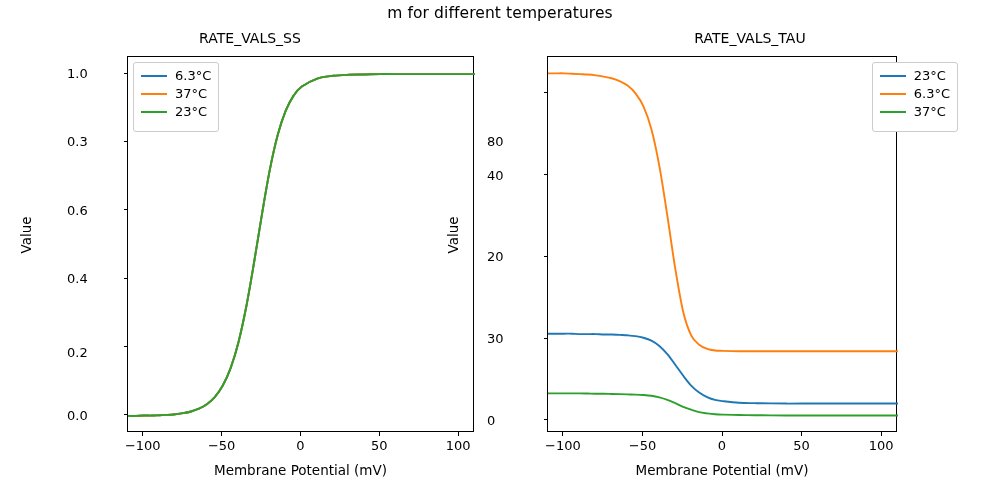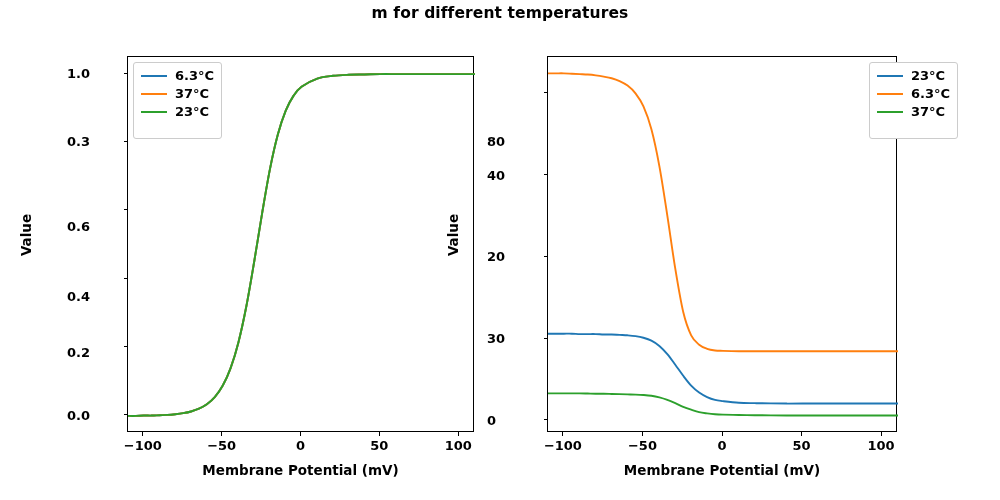--- a/index.html
+++ b/index.html
@@ -1,17 +1,17 @@
 <!DOCTYPE html>
 <html><head>
 <meta charset="utf-8">
 <style>
   html,body{margin:0;padding:0;background:#ffffff;}
   body{width:1000px;height:500px;overflow:hidden;font-family:"DejaVu Sans",sans-serif;color:#000000;}
-  #figure{position:relative;width:1000px;height:500px;background:#ffffff;font-weight:bold;}
+  #figure{position:relative;width:1000px;height:500px;background:#ffffff;}
   .suptitle{
     position:absolute;left:0;top:4px;width:1000px;text-align:center;
     font-size:15.5px;color:#000;letter-spacing:0.1px;
   }
   .panel{position:absolute;top:0;height:500px;}
   .axes-title{
     position:absolute;width:100%;text-align:center;font-size:14px;color:#000;
   }
   .plotbox{
     position:absolute;border:1.1px solid #000;background:#ffffff;box-sizing:border-box;
@@ -22,34 +22,35 @@
   .xtick{text-align:left;transform:translateX(-50%);}
   .tickmark{position:absolute;background:#000;}
   .xlabel{position:absolute;text-align:center;font-size:13.5px;color:#000;}
   .ylabel{
     position:absolute;font-size:13.5px;color:#000;
     transform-origin:center center;transform:rotate(-90deg);
     white-space:nowrap;text-align:center;
   }
   .legend{
     position:absolute;border:0.9px solid #cccccc;border-radius:3px;background:#ffffff;
-    padding:4px 7px 17px 7px;box-sizing:border-box;
+    padding:4px 7px 10px 7px;box-sizing:border-box;
   }
   .legend-row{display:flex;align-items:center;height:18px;}
   .legend-swatch{width:26px;height:2.1px;margin-right:8px;flex:0 0 26px;}
   .legend-text{font-size:13px;color:#000;line-height:18px;white-space:nowrap;}
 </style>
 </head>
 <body>
 
 <div id="figure">
 
   <div class="suptitle">m for different temperatures</div>
 
   <div class="panel" id="panel-left" style="left:0;width:500px;">
+    <div class="axes-title" style="left:0;width:500px;top:30px;">RATE_VALS_SS</div>
     <div class="plotbox" id="plot-left" style="left:127px;top:56px;width:347px;height:376px;">
       <svg id="svg-left" width="347" height="376" viewBox="0 0 347 376">
           <path d="M 0.00 358.91 C 1.31 358.91, 5.26 358.97, 7.89 358.91 C 10.52 358.85, 13.14 358.62, 15.77 358.57 C 18.40 358.51, 21.03 358.62, 23.66 358.57 C 26.29 358.51, 28.92 358.34, 31.55 358.23 C 34.17 358.11, 36.80 358.05, 39.43 357.88 C 42.06 357.71, 44.69 357.48, 47.32 357.20 C 49.95 356.92, 52.58 356.63, 55.20 356.17 C 57.83 355.72, 60.46 355.21, 63.09 354.47 C 65.72 353.72, 68.35 352.93, 70.98 351.73 C 73.61 350.53, 76.23 349.22, 78.86 347.29 C 81.49 345.35, 84.12 343.19, 86.75 340.11 C 89.38 337.03, 92.01 333.61, 94.64 328.83 C 97.27 324.04, 99.89 318.63, 102.52 311.40 C 105.15 304.16, 107.78 295.73, 110.41 285.42 C 113.04 275.11, 115.67 262.97, 118.30 249.53 C 120.92 236.08, 123.55 220.24, 126.18 204.75 C 128.81 189.25, 131.44 171.99, 134.07 156.55 C 136.70 141.11, 139.33 125.28, 141.95 112.12 C 144.58 98.96, 147.21 87.33, 149.84 77.59 C 152.47 67.85, 155.10 60.16, 157.73 53.67 C 160.36 47.17, 162.98 42.61, 165.61 38.63 C 168.24 34.64, 169.56 32.59, 173.50 29.74 C 177.44 26.89, 184.02 23.36, 189.27 21.53 C 194.53 19.71, 199.79 19.43, 205.05 18.80 C 210.30 18.17, 215.56 18.00, 220.82 17.77 C 226.08 17.55, 231.33 17.55, 236.59 17.43 C 241.85 17.32, 247.11 17.15, 252.36 17.09 C 257.62 17.03, 262.88 17.09, 268.14 17.09 C 273.39 17.09, 278.65 17.09, 283.91 17.09 C 289.17 17.09, 294.42 17.09, 299.68 17.09 C 304.94 17.09, 310.20 17.09, 315.45 17.09 C 320.71 17.09, 325.97 17.09, 331.23 17.09 C 336.48 17.09, 344.37 17.09, 347.00 17.09" fill="none" stroke="#1f77b4" stroke-width="1.9" stroke-linecap="round" stroke-linejoin="round"></path>
           <path d="M 0.00 358.91 C 1.31 358.91, 5.26 358.97, 7.89 358.91 C 10.52 358.85, 13.14 358.62, 15.77 358.57 C 18.40 358.51, 21.03 358.62, 23.66 358.57 C 26.29 358.51, 28.92 358.34, 31.55 358.23 C 34.17 358.11, 36.80 358.05, 39.43 357.88 C 42.06 357.71, 44.69 357.48, 47.32 357.20 C 49.95 356.92, 52.58 356.63, 55.20 356.17 C 57.83 355.72, 60.46 355.21, 63.09 354.47 C 65.72 353.72, 68.35 352.93, 70.98 351.73 C 73.61 350.53, 76.23 349.22, 78.86 347.29 C 81.49 345.35, 84.12 343.19, 86.75 340.11 C 89.38 337.03, 92.01 333.61, 94.64 328.83 C 97.27 324.04, 99.89 318.63, 102.52 311.40 C 105.15 304.16, 107.78 295.73, 110.41 285.42 C 113.04 275.11, 115.67 262.97, 118.30 249.53 C 120.92 236.08, 123.55 220.24, 126.18 204.75 C 128.81 189.25, 131.44 171.99, 134.07 156.55 C 136.70 141.11, 139.33 125.28, 141.95 112.12 C 144.58 98.96, 147.21 87.33, 149.84 77.59 C 152.47 67.85, 155.10 60.16, 157.73 53.67 C 160.36 47.17, 162.98 42.61, 165.61 38.63 C 168.24 34.64, 169.56 32.59, 173.50 29.74 C 177.44 26.89, 184.02 23.36, 189.27 21.53 C 194.53 19.71, 199.79 19.43, 205.05 18.80 C 210.30 18.17, 215.56 18.00, 220.82 17.77 C 226.08 17.55, 231.33 17.55, 236.59 17.43 C 241.85 17.32, 247.11 17.15, 252.36 17.09 C 257.62 17.03, 262.88 17.09, 268.14 17.09 C 273.39 17.09, 278.65 17.09, 283.91 17.09 C 289.17 17.09, 294.42 17.09, 299.68 17.09 C 304.94 17.09, 310.20 17.09, 315.45 17.09 C 320.71 17.09, 325.97 17.09, 331.23 17.09 C 336.48 17.09, 344.37 17.09, 347.00 17.09" fill="none" stroke="#ff7f0e" stroke-width="1.9" stroke-linecap="round" stroke-linejoin="round"></path>
           <path d="M 0.00 358.91 C 1.31 358.91, 5.26 358.97, 7.89 358.91 C 10.52 358.85, 13.14 358.62, 15.77 358.57 C 18.40 358.51, 21.03 358.62, 23.66 358.57 C 26.29 358.51, 28.92 358.34, 31.55 358.23 C 34.17 358.11, 36.80 358.05, 39.43 357.88 C 42.06 357.71, 44.69 357.48, 47.32 357.20 C 49.95 356.92, 52.58 356.63, 55.20 356.17 C 57.83 355.72, 60.46 355.21, 63.09 354.47 C 65.72 353.72, 68.35 352.93, 70.98 351.73 C 73.61 350.53, 76.23 349.22, 78.86 347.29 C 81.49 345.35, 84.12 343.19, 86.75 340.11 C 89.38 337.03, 92.01 333.61, 94.64 328.83 C 97.27 324.04, 99.89 318.63, 102.52 311.40 C 105.15 304.16, 107.78 295.73, 110.41 285.42 C 113.04 275.11, 115.67 262.97, 118.30 249.53 C 120.92 236.08, 123.55 220.24, 126.18 204.75 C 128.81 189.25, 131.44 171.99, 134.07 156.55 C 136.70 141.11, 139.33 125.28, 141.95 112.12 C 144.58 98.96, 147.21 87.33, 149.84 77.59 C 152.47 67.85, 155.10 60.16, 157.73 53.67 C 160.36 47.17, 162.98 42.61, 165.61 38.63 C 168.24 34.64, 169.56 32.59, 173.50 29.74 C 177.44 26.89, 184.02 23.36, 189.27 21.53 C 194.53 19.71, 199.79 19.43, 205.05 18.80 C 210.30 18.17, 215.56 18.00, 220.82 17.77 C 226.08 17.55, 231.33 17.55, 236.59 17.43 C 241.85 17.32, 247.11 17.15, 252.36 17.09 C 257.62 17.03, 262.88 17.09, 268.14 17.09 C 273.39 17.09, 278.65 17.09, 283.91 17.09 C 289.17 17.09, 294.42 17.09, 299.68 17.09 C 304.94 17.09, 310.20 17.09, 315.45 17.09 C 320.71 17.09, 325.97 17.09, 331.23 17.09 C 336.48 17.09, 344.37 17.09, 347.00 17.09" fill="none" stroke="#2ca02c" stroke-width="1.9" stroke-linecap="round" stroke-linejoin="round"></path>
         </svg>
     </div>
     <div id="ticks-left">
         <div class="tickmark" style="left: 142.273px; top: 432px; width: 1px; height: 3.5px;"></div>
         <div class="tick-label xtick" style="left: 142.773px; top: 438px;">−100</div>
@@ -59,23 +60,23 @@
         <div class="tick-label xtick" style="left: 300.5px; top: 438px;">0</div>
         <div class="tickmark" style="left: 378.864px; top: 432px; width: 1px; height: 3.5px;"></div>
         <div class="tick-label xtick" style="left: 379.364px; top: 438px;">50</div>
         <div class="tickmark" style="left: 457.727px; top: 432px; width: 1px; height: 3.5px;"></div>
         <div class="tick-label xtick" style="left: 458.227px; top: 438px;">100</div>
         <div class="tickmark" style="left: 123.5px; top: 414.409px; width: 3.5px; height: 1px;"></div>
         <div class="tick-label ytick" style="left: 67px; width: 52px; top: 414.909px;">0.0</div>
         <div class="tickmark" style="left: 123.5px; top: 346.045px; width: 3.5px; height: 1px;"></div>
         <div class="tick-label ytick" style="left: 67px; width: 52px; top: 352px;">0.2</div>
         <div class="tickmark" style="left: 123.5px; top: 277.682px; width: 3.5px; height: 1px;"></div>
-        <div class="tick-label ytick" style="left: 67px; width: 52px; top: 296px;">0.4</div>
+        <div class="tick-label ytick" style="left: 67px; width: 52px; top: 278px;">0.4</div>
         <div class="tickmark" style="left: 123.5px; top: 209.318px; width: 3.5px; height: 1px;"></div>
-        <div class="tick-label ytick" style="left: 67px; width: 52px; top: 209.818px; margin-top: 16px;">0.6</div>
+        <div class="tick-label ytick" style="left: 67px; width: 52px; top: 209.818px;">0.6</div>
         <div class="tickmark" style="left: 123.5px; top: 140.955px; width: 3.5px; height: 1px;"></div>
         <div class="tick-label ytick" style="left: 67px; width: 52px; top: 141.455px;">0.3</div>
         <div class="tickmark" style="left: 123.5px; top: 72.5909px; width: 3.5px; height: 1px;"></div>
         <div class="tick-label ytick" style="left: 67px; width: 52px; top: 73.0909px;">1.0</div>
       </div>
     <div class="xlabel" style="left:127px;width:347px;top:462px;">Membrane Potential (mV)</div>
     <div class="ylabel" style="left:26px;top:236px;width:120px;margin-left:-60px;margin-top:-9px;">Value</div>
     <div class="legend" id="legend-left" style="left:133px;top:62px;">
         <div class="legend-row">
           <span class="legend-swatch" style="background: rgb(31, 119, 180);"></span>
@@ -86,20 +87,21 @@
           <span class="legend-text">37°C</span>
         </div>
         <div class="legend-row">
           <span class="legend-swatch" style="background: rgb(44, 160, 44);"></span>
           <span class="legend-text">23°C</span>
         </div>
       </div>
   </div>
 
   <div class="panel" id="panel-right" style="left:500px;width:500px;">
+    <div class="axes-title" style="left:0;width:500px;top:30px;">RATE_VALS_TAU</div>
     <div class="plotbox" id="plot-right" style="left:47px;top:56px;width:350px;height:376px;">
       <svg id="svg-right" width="350" height="376" viewBox="0 0 350 376">
           <path d="M 0.00 276.69 C 1.33 276.69, 5.30 276.69, 7.95 276.69 C 10.61 276.69, 13.26 276.69, 15.91 276.69 C 18.56 276.69, 21.21 276.62, 23.86 276.69 C 26.52 276.76, 29.17 277.03, 31.82 277.10 C 34.47 277.16, 37.12 277.10, 39.77 277.10 C 42.42 277.10, 45.08 277.03, 47.73 277.10 C 50.38 277.16, 53.03 277.44, 55.68 277.50 C 58.33 277.57, 60.98 277.44, 63.64 277.50 C 66.29 277.57, 68.94 277.78, 71.59 277.91 C 74.24 278.05, 76.89 278.12, 79.55 278.32 C 82.20 278.53, 84.85 278.73, 87.50 279.14 C 90.15 279.55, 92.80 280.02, 95.45 280.77 C 98.11 281.52, 100.76 282.27, 103.41 283.63 C 106.06 285.00, 108.71 286.70, 111.36 288.95 C 114.02 291.20, 116.67 293.99, 119.32 297.12 C 121.97 300.26, 124.62 304.14, 127.27 307.75 C 129.92 311.36, 132.58 315.31, 135.23 318.78 C 137.88 322.26, 140.53 325.80, 143.18 328.59 C 145.83 331.38, 148.48 333.63, 151.14 335.54 C 153.79 337.45, 156.44 338.81, 159.09 340.03 C 161.74 341.26, 164.39 342.21, 167.05 342.90 C 169.70 343.58, 171.02 343.64, 175.00 344.12 C 178.98 344.60, 185.61 345.42, 190.91 345.76 C 196.21 346.10, 201.52 346.06, 206.82 346.17 C 212.12 346.27, 217.42 346.30, 222.73 346.37 C 228.03 346.44, 233.33 346.54, 238.64 346.57 C 243.94 346.61, 249.24 346.57, 254.55 346.57 C 259.85 346.57, 265.15 346.57, 270.45 346.57 C 275.76 346.57, 281.06 346.57, 286.36 346.57 C 291.67 346.57, 296.97 346.57, 302.27 346.57 C 307.58 346.57, 312.88 346.57, 318.18 346.57 C 323.48 346.57, 328.79 346.57, 334.09 346.57 C 339.39 346.57, 347.35 346.57, 350.00 346.57" fill="none" stroke="#1f77b4" stroke-width="1.9" stroke-linecap="round" stroke-linejoin="round"></path>
           <path d="M 0.00 16.35 C 1.33 16.35, 5.30 16.35, 7.95 16.35 C 10.61 16.35, 13.26 16.28, 15.91 16.35 C 18.56 16.42, 21.21 16.62, 23.86 16.76 C 26.52 16.89, 29.17 17.03, 31.82 17.17 C 34.47 17.30, 37.12 17.37, 39.77 17.57 C 42.42 17.78, 45.08 18.05, 47.73 18.39 C 50.38 18.73, 53.03 19.14, 55.68 19.62 C 58.33 20.09, 60.98 20.50, 63.64 21.25 C 66.29 22.00, 68.94 22.89, 71.59 24.11 C 74.24 25.34, 76.89 26.57, 79.55 28.61 C 82.20 30.65, 84.85 32.90, 87.50 36.37 C 90.15 39.85, 92.80 43.46, 95.45 49.45 C 98.11 55.45, 100.76 62.39, 103.41 72.34 C 106.06 82.28, 108.71 94.75, 111.36 109.12 C 114.02 123.49, 116.67 141.48, 119.32 158.57 C 121.97 175.67, 124.62 195.63, 127.27 211.70 C 129.92 227.78, 132.58 243.92, 135.23 255.03 C 137.88 266.13, 140.53 272.87, 143.18 278.32 C 145.83 283.77, 148.48 285.47, 151.14 287.72 C 153.79 289.97, 156.44 290.86, 159.09 291.81 C 161.74 292.76, 164.39 293.10, 167.05 293.44 C 169.70 293.78, 171.02 293.72, 175.00 293.85 C 178.98 293.99, 185.61 294.19, 190.91 294.26 C 196.21 294.33, 201.52 294.26, 206.82 294.26 C 212.12 294.26, 217.42 294.26, 222.73 294.26 C 228.03 294.26, 233.33 294.26, 238.64 294.26 C 243.94 294.26, 249.24 294.26, 254.55 294.26 C 259.85 294.26, 265.15 294.26, 270.45 294.26 C 275.76 294.26, 281.06 294.26, 286.36 294.26 C 291.67 294.26, 296.97 294.26, 302.27 294.26 C 307.58 294.26, 312.88 294.26, 318.18 294.26 C 323.48 294.26, 328.79 294.26, 334.09 294.26 C 339.39 294.26, 347.35 294.26, 350.00 294.26" fill="none" stroke="#ff7f0e" stroke-width="1.9" stroke-linecap="round" stroke-linejoin="round"></path>
           <path d="M 0.00 336.36 C 1.33 336.36, 5.30 336.36, 7.95 336.36 C 10.61 336.36, 13.26 336.36, 15.91 336.36 C 18.56 336.36, 21.21 336.36, 23.86 336.36 C 26.52 336.36, 29.17 336.32, 31.82 336.36 C 34.47 336.39, 37.12 336.49, 39.77 336.56 C 42.42 336.63, 45.08 336.73, 47.73 336.77 C 50.38 336.80, 53.03 336.73, 55.68 336.77 C 58.33 336.80, 60.98 336.90, 63.64 336.97 C 66.29 337.04, 68.94 337.11, 71.59 337.17 C 74.24 337.24, 76.89 337.31, 79.55 337.38 C 82.20 337.45, 84.85 337.48, 87.50 337.58 C 90.15 337.68, 92.80 337.79, 95.45 337.99 C 98.11 338.20, 100.76 338.40, 103.41 338.81 C 106.06 339.22, 108.71 339.76, 111.36 340.44 C 114.02 341.12, 116.67 341.94, 119.32 342.90 C 121.97 343.85, 124.62 345.01, 127.27 346.17 C 129.92 347.32, 132.58 348.75, 135.23 349.84 C 137.88 350.93, 140.53 351.82, 143.18 352.70 C 145.83 353.59, 148.48 354.54, 151.14 355.16 C 153.79 355.77, 156.44 356.04, 159.09 356.38 C 161.74 356.72, 164.39 357.00, 167.05 357.20 C 169.70 357.40, 171.02 357.47, 175.00 357.61 C 178.98 357.74, 185.61 357.92, 190.91 358.02 C 196.21 358.12, 201.52 358.17, 206.82 358.22 C 212.12 358.28, 217.42 358.31, 222.73 358.34 C 228.03 358.38, 233.33 358.41, 238.64 358.43 C 243.94 358.44, 249.24 358.43, 254.55 358.43 C 259.85 358.43, 265.15 358.43, 270.45 358.43 C 275.76 358.43, 281.06 358.43, 286.36 358.43 C 291.67 358.43, 296.97 358.43, 302.27 358.43 C 307.58 358.43, 312.88 358.43, 318.18 358.43 C 323.48 358.43, 328.79 358.43, 334.09 358.43 C 339.39 358.43, 347.35 358.43, 350.00 358.43" fill="none" stroke="#2ca02c" stroke-width="1.9" stroke-linecap="round" stroke-linejoin="round"></path>
         </svg>
     </div>
     <div id="ticks-right">
         <div class="tickmark" style="left: 62.4091px; top: 432px; width: 1px; height: 3.5px;"></div>
         <div class="tick-label xtick" style="left: 62.9091px; top: 438px;">−100</div>

